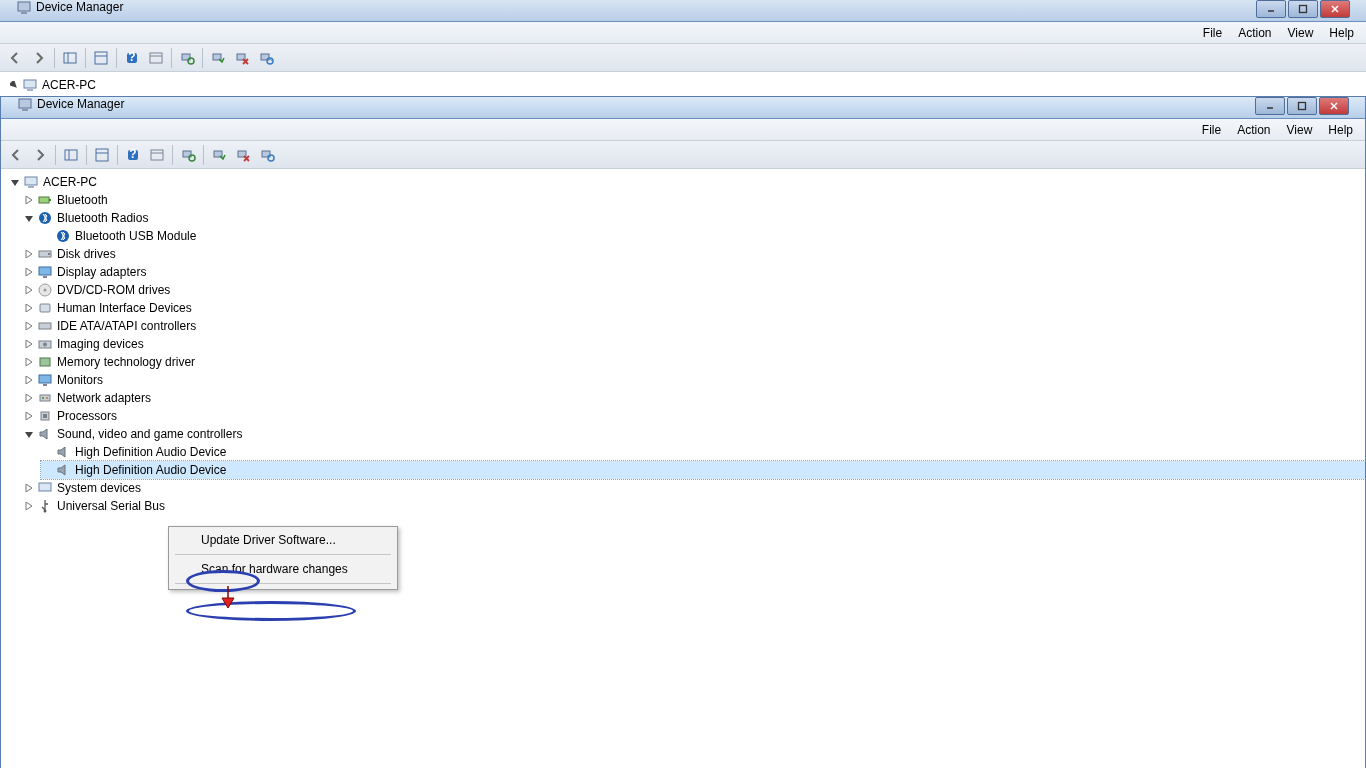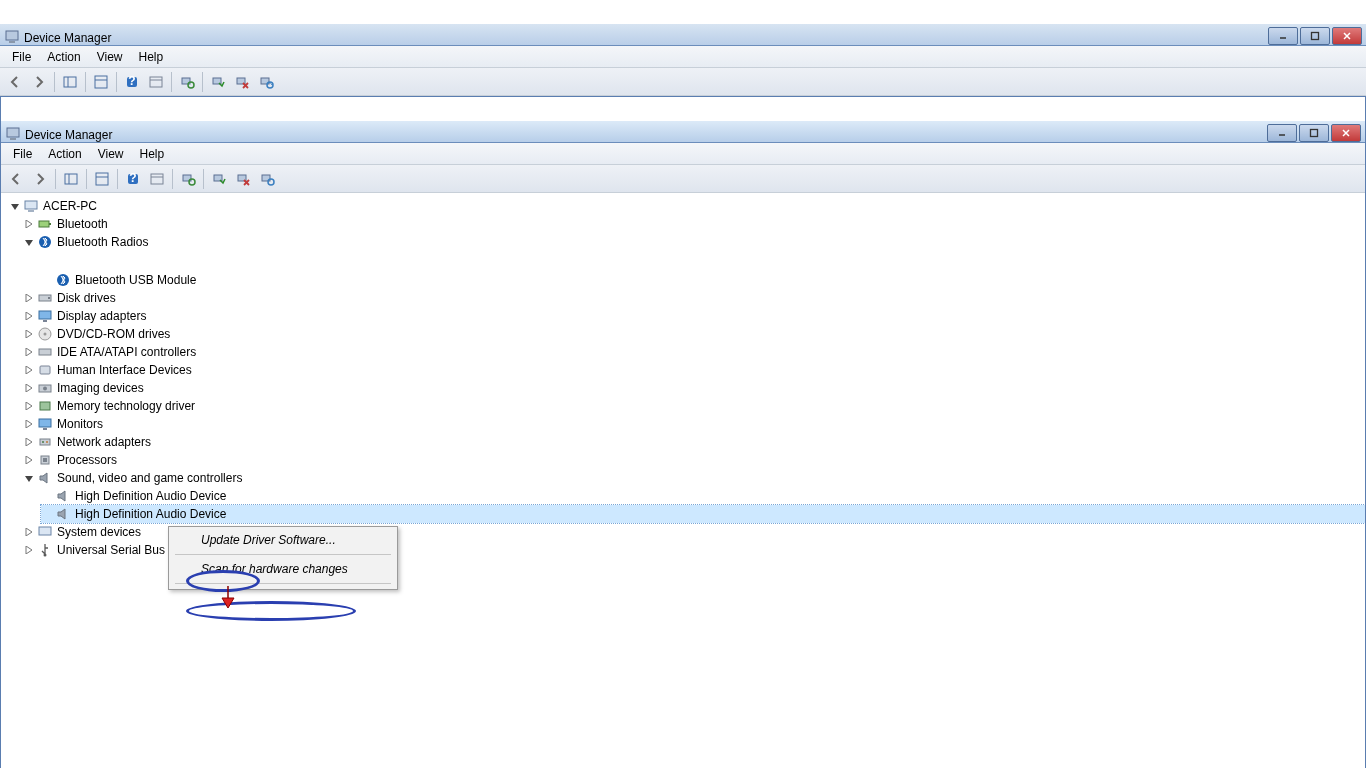--- a/index.html
+++ b/index.html
@@ -1,28 +1,28 @@
 <!DOCTYPE html>
 <html><head>
 <meta charset="utf-8">
 <style>
 * { box-sizing: border-box; margin: 0; padding: 0; font-family: "Segoe UI", Tahoma, sans-serif; font-size: 12px; }
 body { background: #fff; width: 1366px; height: 768px; overflow: hidden; position: relative; }
 
 
-.titlebar { height: 22px; background: linear-gradient(#d7e4f2, #b9cee8); border-bottom: 1px solid #6b8dbb; display: flex; align-items: flex-end; padding: 0 4px; margin-top: 24px; }
+.titlebar { height: 22px; background: linear-gradient(#d7e4f2, #b9cee8); border-bottom: 1px solid #6b8dbb; display: flex; align-items: flex-start; padding: 0 16px; }
 .titlebar .sys-icon { width: 16px; height: 16px; margin-right: 4px; display:inline-flex;align-items:center;justify-content:center;}
 .titlebar .title-text { color: #000; flex: 1; }
 .win-controls { display: flex; gap: 0; }
 .win-btn { width: 30px; height: 18px; display:flex; align-items:center; justify-content:center; border:1px solid #4e6d99; border-radius:2px; margin-left:2px; background:linear-gradient(#cbd9ed,#9db7d9);}
 .win-btn.close { background: linear-gradient(#e07a7a,#c23a3a); }
 .win-btn svg { width:10px;height:10px; }
 
 
-.menubar { height: 22px; background: linear-gradient(#f4f6f9,#e7ecf3); border-bottom:1px solid #c7cfd8; display:flex; align-items:center; padding:0 4px; }
+.menubar { height: 22px; background: linear-gradient(#f4f6f9,#e7ecf3); border-bottom:1px solid #c7cfd8; display:flex; align-items:center; padding:0 4px;justify-content:flex-end; }
 .menubar .menu-item { padding:2px 8px; cursor:default; }
 
 
 .toolbar { height:28px; background:linear-gradient(#eef1f6,#dfe5ee); border-bottom:1px solid #c7cfd8; display:flex; align-items:center; padding:0 4px; gap:2px;}
 .tool-btn { width:22px; height:22px; display:flex; align-items:center; justify-content:center; border:1px solid transparent; border-radius:2px;}
 .tool-sep { width:1px; height:20px; background:#b7c0cc; margin:0 2px; }
 .tool-btn svg { width:16px; height:16px; }
 
 
 .content { background:#fff; overflow:auto; }
@@ -33,21 +33,21 @@
 .expander.open svg { transform: rotate(0deg); }
 .tree-icon { width:16px; height:16px; margin-right:4px; display:flex; align-items:center; justify-content:center;}
 .tree-label { color:#000; }
 
 
 .inner-window { position:absolute; left:0; top:96px; width:1366px; border:1px solid #5a7db0; background:#fff; }
 .inner-window .titlebar { background: linear-gradient(#dceaf8,#b7cee9); }
 
 
 .context-menu { position:absolute; left:168px; top:526px; width:230px; background:#f2f2f2; border:1px solid #9a9a9a; box-shadow:2px 2px 4px rgba(0,0,0,0.25); padding:2px; }
-.context-menu .cm-item { padding:4px 10px 4px 30px; cursor:default;font-style:italic; }
+.context-menu .cm-item { padding:4px 10px 4px 30px; cursor:default; }
 .context-menu .cm-item.highlight { background:#e6effa; }
 .context-menu .cm-sep { height:1px; background:#c6c6c6; margin:3px 4px; }
 .context-menu .cm-item.bold { font-weight:bold; }
 
 
 .anno-oval { position:absolute; border:3px solid #2a3fb0; border-radius:50%; pointer-events:none; }
 .anno-arrow { position:absolute; pointer-events:none; }
 </style>
 </head>
 <body>
@@ -320,21 +320,21 @@
               </svg>
             </span>
             <span class="tree-icon">
               <svg viewBox="0 0 16 16">
                 <circle cx="8" cy="8" r="6" fill="#1a5fb0"></circle>
                 <path d="M6 4 L10 10 L8 12 L8 4 L10 6 L6 12" fill="none" stroke="#fff" stroke-width="1"></path>
               </svg>
             </span>
             <span class="tree-label">Bluetooth Radios</span>
           </div>
-        <div style="padding-left:18px;margin-top:20px;">
+        <div style="padding-left:18px;">
           <div class="tree-row">
               <span class="expander" style="width:12px;"></span>
               <span class="tree-icon">
                 <svg viewBox="0 0 16 16">
                   <circle cx="8" cy="8" r="6" fill="#1a5fb0"></circle>
                   <path d="M6 4 L10 10 L8 12 L8 4 L10 6 L6 12" fill="none" stroke="#fff" stroke-width="1"></path>
                 </svg>
               </span>
               <span class="tree-label">Bluetooth USB Module</span>
             </div>
@@ -387,38 +387,38 @@
           </div>
 
         <div class="tree-row">
             <span class="expander">
               <svg viewBox="0 0 8 8" width="8" height="8">
                 <path d="M1 0 L7 4 L1 8 Z" fill="none" stroke="#777"></path>
               </svg>
             </span>
             <span class="tree-icon">
               <svg viewBox="0 0 16 16">
+                <rect x="3" y="4" width="10" height="8" rx="1" fill="#d6dde6" stroke="#7a8496"></rect>
+              </svg>
+            </span>
+            <span class="tree-label">Human Interface Devices</span>
+          </div>
+
+        <div class="tree-row">
+            <span class="expander">
+              <svg viewBox="0 0 8 8" width="8" height="8">
+                <path d="M1 0 L7 4 L1 8 Z" fill="none" stroke="#777"></path>
+              </svg>
+            </span>
+            <span class="tree-icon">
+              <svg viewBox="0 0 16 16">
                 <rect x="2" y="5" width="12" height="6" fill="#c9cfd6" stroke="#7a828c"></rect>
               </svg>
             </span>
             <span class="tree-label">IDE ATA/ATAPI controllers</span>
-          </div>
-
-        <div class="tree-row">
-            <span class="expander">
-              <svg viewBox="0 0 8 8" width="8" height="8">
-                <path d="M1 0 L7 4 L1 8 Z" fill="none" stroke="#777"></path>
-              </svg>
-            </span>
-            <span class="tree-icon">
-              <svg viewBox="0 0 16 16">
-                <rect x="3" y="4" width="10" height="8" rx="1" fill="#d6dde6" stroke="#7a8496"></rect>
-              </svg>
-            </span>
-            <span class="tree-label">Human Interface Devices</span>
           </div>
 
         <div class="tree-row">
             <span class="expander">
               <svg viewBox="0 0 8 8" width="8" height="8">
                 <path d="M1 0 L7 4 L1 8 Z" fill="none" stroke="#777"></path>
               </svg>
             </span>
             <span class="tree-icon">
               <svg viewBox="0 0 16 16">

